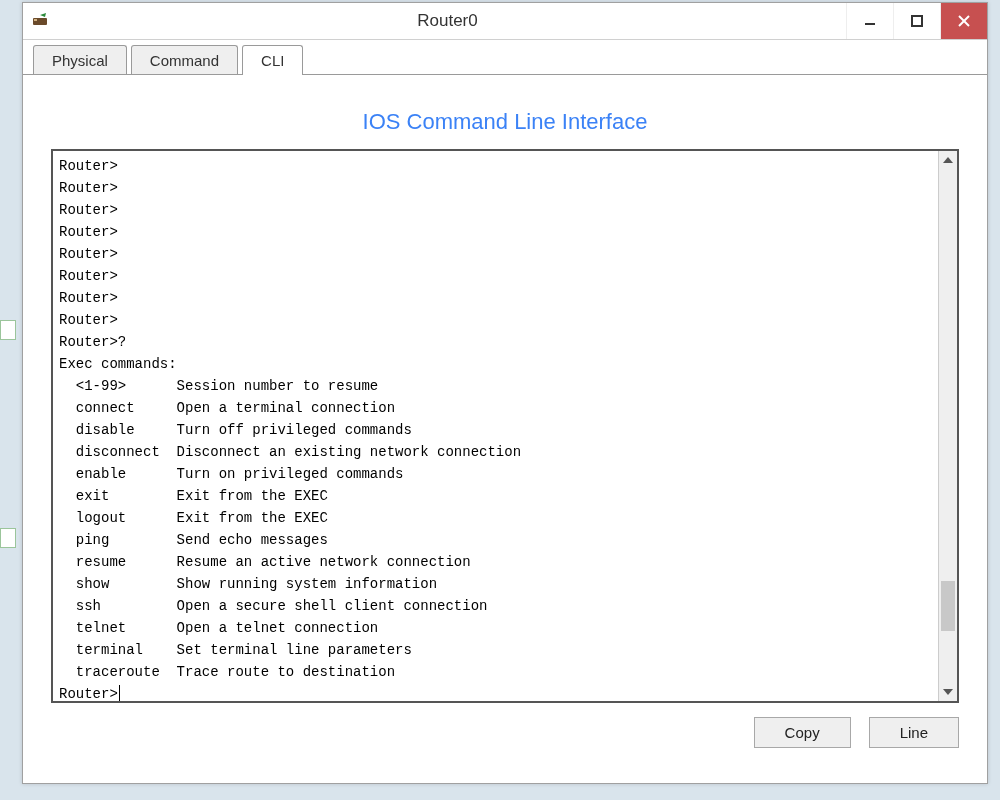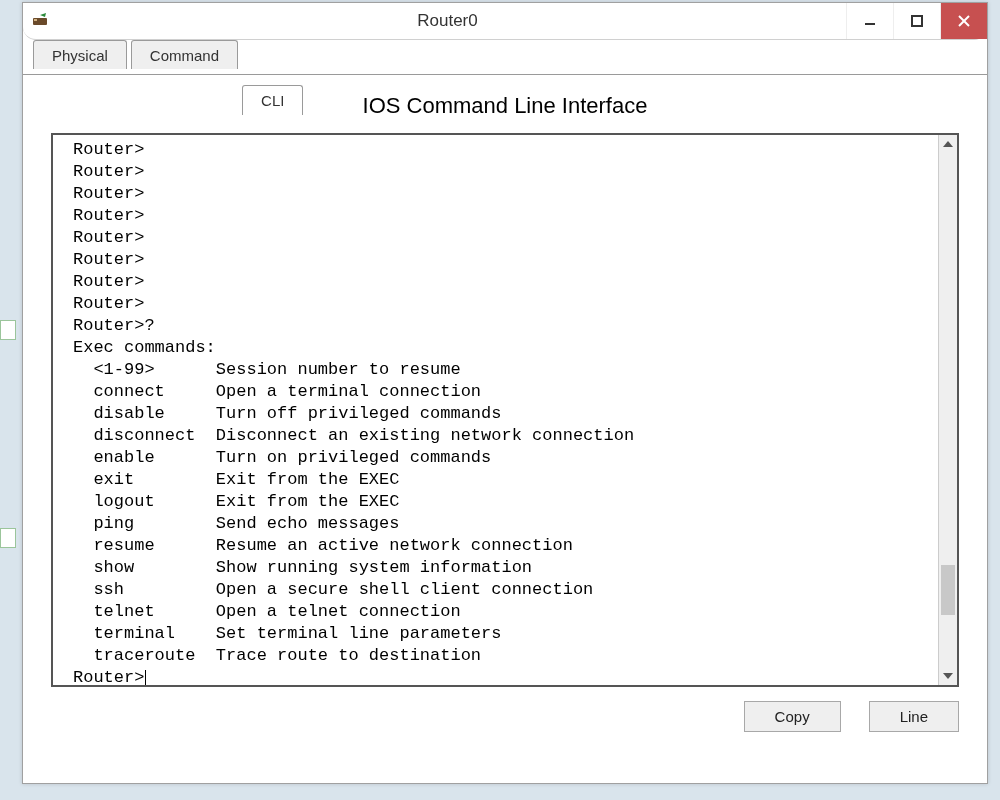--- a/index.html
+++ b/index.html
@@ -8,57 +8,57 @@
 .bg1{left:0;top:320px;width:14px;height:18px;}
 .bg2{left:0;top:528px;width:14px;height:18px;}
 
 .window{
   position:absolute;left:22px;top:2px;width:964px;height:780px;
   background:#fff;border:1px solid #a0a0a0;
   box-shadow:0 0 4px rgba(0,0,0,.15);
 }
 .titlebar{
   height:36px;background:#fff;border-bottom:1px solid #d0d0d0;
-  display:flex;align-items:center;border-radius:13px;
+  display:flex;align-items:center;
 }
 .app-icon{width:18px;height:18px;margin-left:8px;position:relative;}
 .app-icon svg{display:block;}
 .title{flex:1;text-align:center;font-size:17px;color:#333;}
 .winbtns{display:flex;height:100%;}
 .winbtn{width:46px;display:flex;align-items:center;justify-content:center;border-left:1px solid #eee;}
 .winbtn.close{background:#c75050;color:#fff;}
 .winbtn svg{display:block;}
 
-.tabrow{height:34px;background:#fff;display:flex;align-items:flex-start;padding-left:10px;border-bottom:1px solid #9a9a9a;}
+.tabrow{height:34px;background:#fff;display:flex;align-items:flex-end;padding-left:10px;border-bottom:1px solid #9a9a9a;}
 .tab{
   padding:6px 18px 5px;border:1px solid #9a9a9a;border-bottom:none;
   margin-right:4px;background:#efefef;color:#333;font-size:15px;
   border-top-left-radius:3px;border-top-right-radius:3px;
 }
 .tab.active{background:#fff;position:relative;top:1px;padding-bottom:6px;margin-top:44px;}
 
 .panel{padding:10px 28px 16px;}
-.panel-title{text-align:center;font-size:22px;color:#000000;margin:8px 0 14px;}
+.panel-title{text-align:center;font-size:22px;color:#3b82f6;margin:24px 0 14px;}
 
 .terminal-wrap{border:2px solid #555;height:550px;position:relative;background:#fff;display:flex;}
 .terminal{
-  flex:1;padding:4px 20px;font-family:"Courier New",monospace;font-size:17px;
+  flex:1;padding:4px 6px;font-family:"Courier New",monospace;font-size:14px;
   line-height:22px;color:#000;white-space:pre;overflow:hidden;
 }
 .scrollbar{
   width:18px;background:#efefef;border-left:1px solid #ccc;position:relative;
 }
 .sb-arrow{height:18px;display:flex;align-items:center;justify-content:center;color:#555;font-size:10px;}
 .sb-arrow.up{position:absolute;top:0;width:100%;}
 .sb-arrow.down{position:absolute;bottom:0;width:100%;}
 .sb-thumb{position:absolute;left:2px;right:2px;top:430px;height:50px;background:#c8c8c8;}
 
 .cursor{display:inline-block;width:1px;height:17px;background:#000;vertical-align:text-bottom;margin-left:1px;}
 
-.btnrow{display:flex;justify-content:flex-end;gap:28px;margin-top:14px;}
+.btnrow{display:flex;justify-content:flex-end;gap:18px;margin-top:14px;}
 .btn{
   border:1px solid #a8a8a8;background:#efefef;padding:6px 30px;font-size:15px;color:#222;
 }
 </style>
 </head>
 <body>
 
 <div class="bg-stripe bg1"></div>
 <div class="bg-stripe bg2"></div>
 

